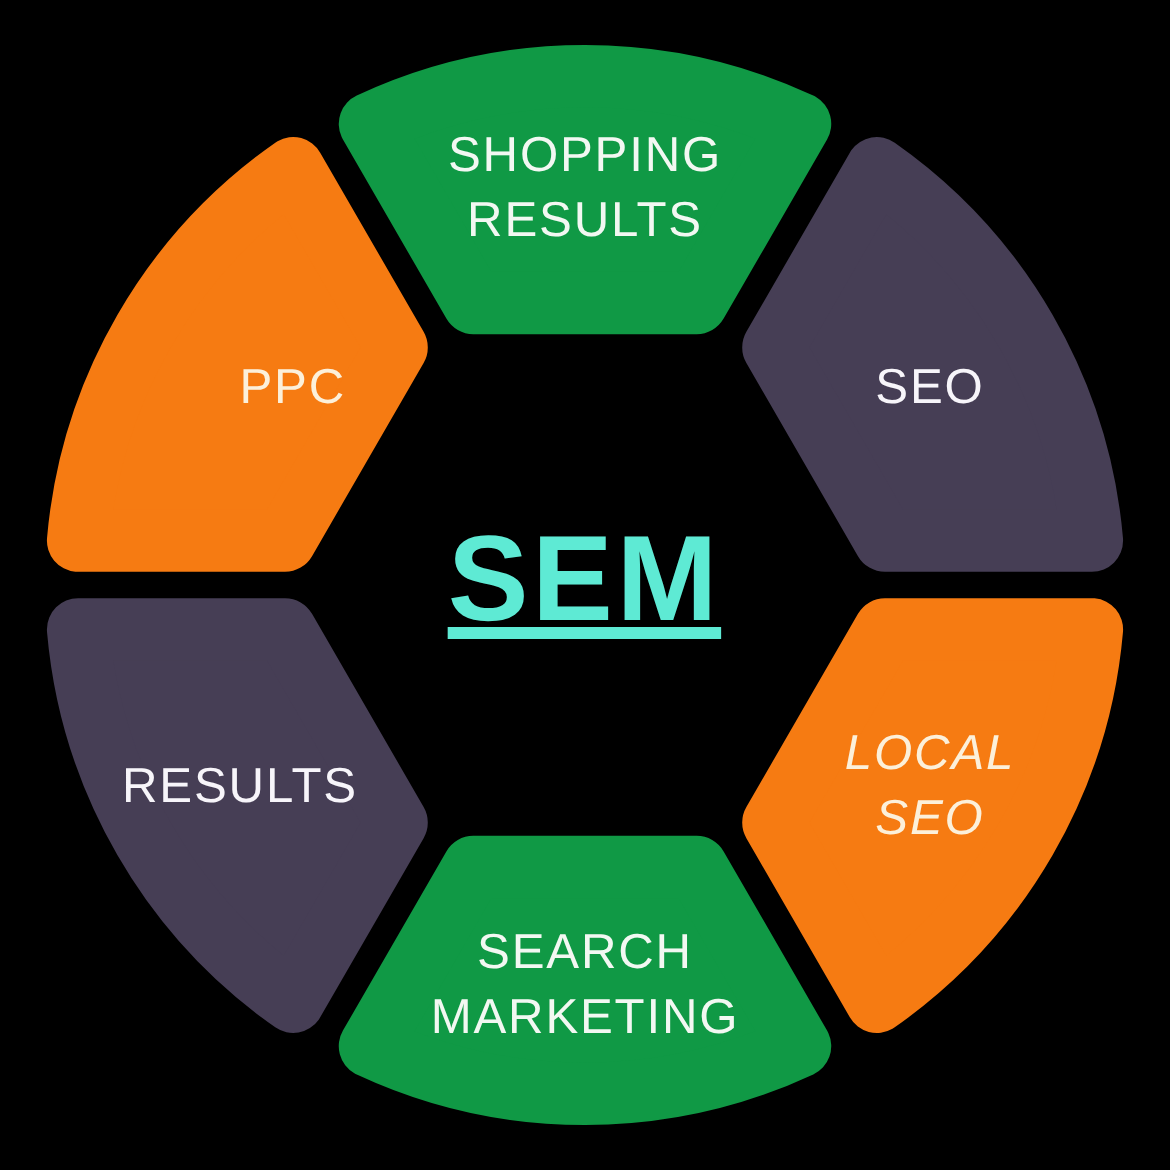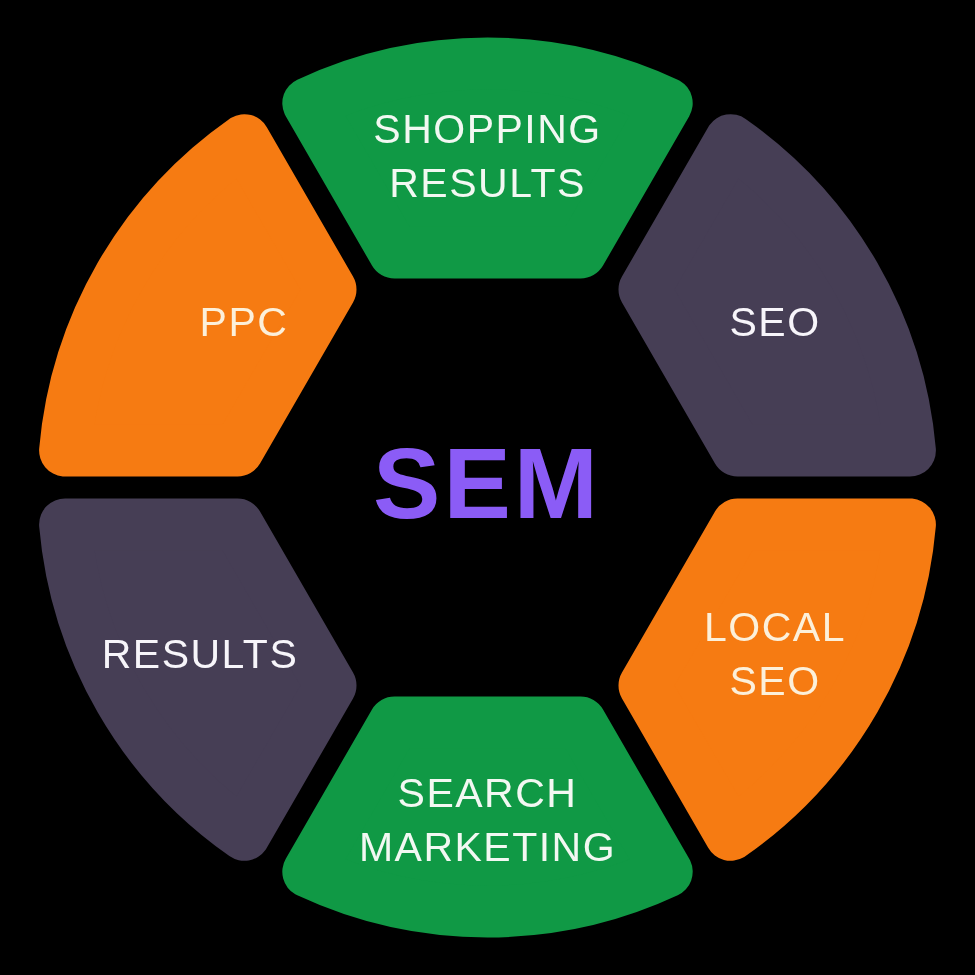--- a/index.html
+++ b/index.html
@@ -54,21 +54,21 @@
     <path class="seg" d="M 737.5 450.5 L 909.9 450.5 A 424 424 0 0 0 730.7 140.2 L 644.5 289.5 Z" fill="#463e55" stroke="#463e55"></path>
     <path class="seg" d="M 644.5 685.5 L 730.7 834.8 A 424 424 0 0 0 909.9 524.5 L 737.5 524.5 Z" fill="#f67b12" stroke="#f67b12"></path>
     <path class="seg" d="M 394.5 722.5 L 308.3 871.8 A 424 424 0 0 0 666.7 871.8 L 580.5 722.5 Z" fill="#109945" stroke="#109945"></path>
     <path class="seg" d="M 237.5 524.5 L 65.1 524.5 A 424 424 0 0 0 244.3 834.8 L 330.5 685.5 Z" fill="#463e55" stroke="#463e55"></path>
     <path class="seg" d="M 330.5 289.5 L 244.3 140.2 A 424 424 0 0 0 65.1 450.5 L 237.5 450.5 Z" fill="#f67b12" stroke="#f67b12"></path>
   </svg>
 
   <div class="seg-label" style="left: 487.5px; top: 155.5px; color: rgb(242, 248, 242);">SHOPPING
 RESULTS</div>
   <div class="seg-label" style="left: 775.02px; top: 321.5px; color: rgb(247, 245, 250);">SEO</div>
-  <div class="seg-label" style="left: 775.02px; top: 653.5px; color: rgb(252, 240, 218);">LOCAL
+  <div class="seg-label" style="left: 775.02px; top: 653.5px; color: rgb(252, 240, 218); font-style: italic;">LOCAL
 SEO</div>
   <div class="seg-label" style="left: 487.5px; top: 819.5px; color: rgb(242, 248, 242);">SEARCH
 MARKETING</div>
   <div class="seg-label" style="left: 199.98px; top: 653.5px; color: rgb(247, 245, 250);">RESULTS</div>
   <div class="seg-label" style="left: 199.98px; top: 321.5px; color: rgb(252, 240, 218); margin-left: 44px;">PPC</div>
 
-  <div class="center-label" style="color: #8b5cf6;">SEM</div>
+  <div class="center-label" style="color: #5eead4; text-decoration: underline;">SEM</div>
 </div>
 
 </body></html>

